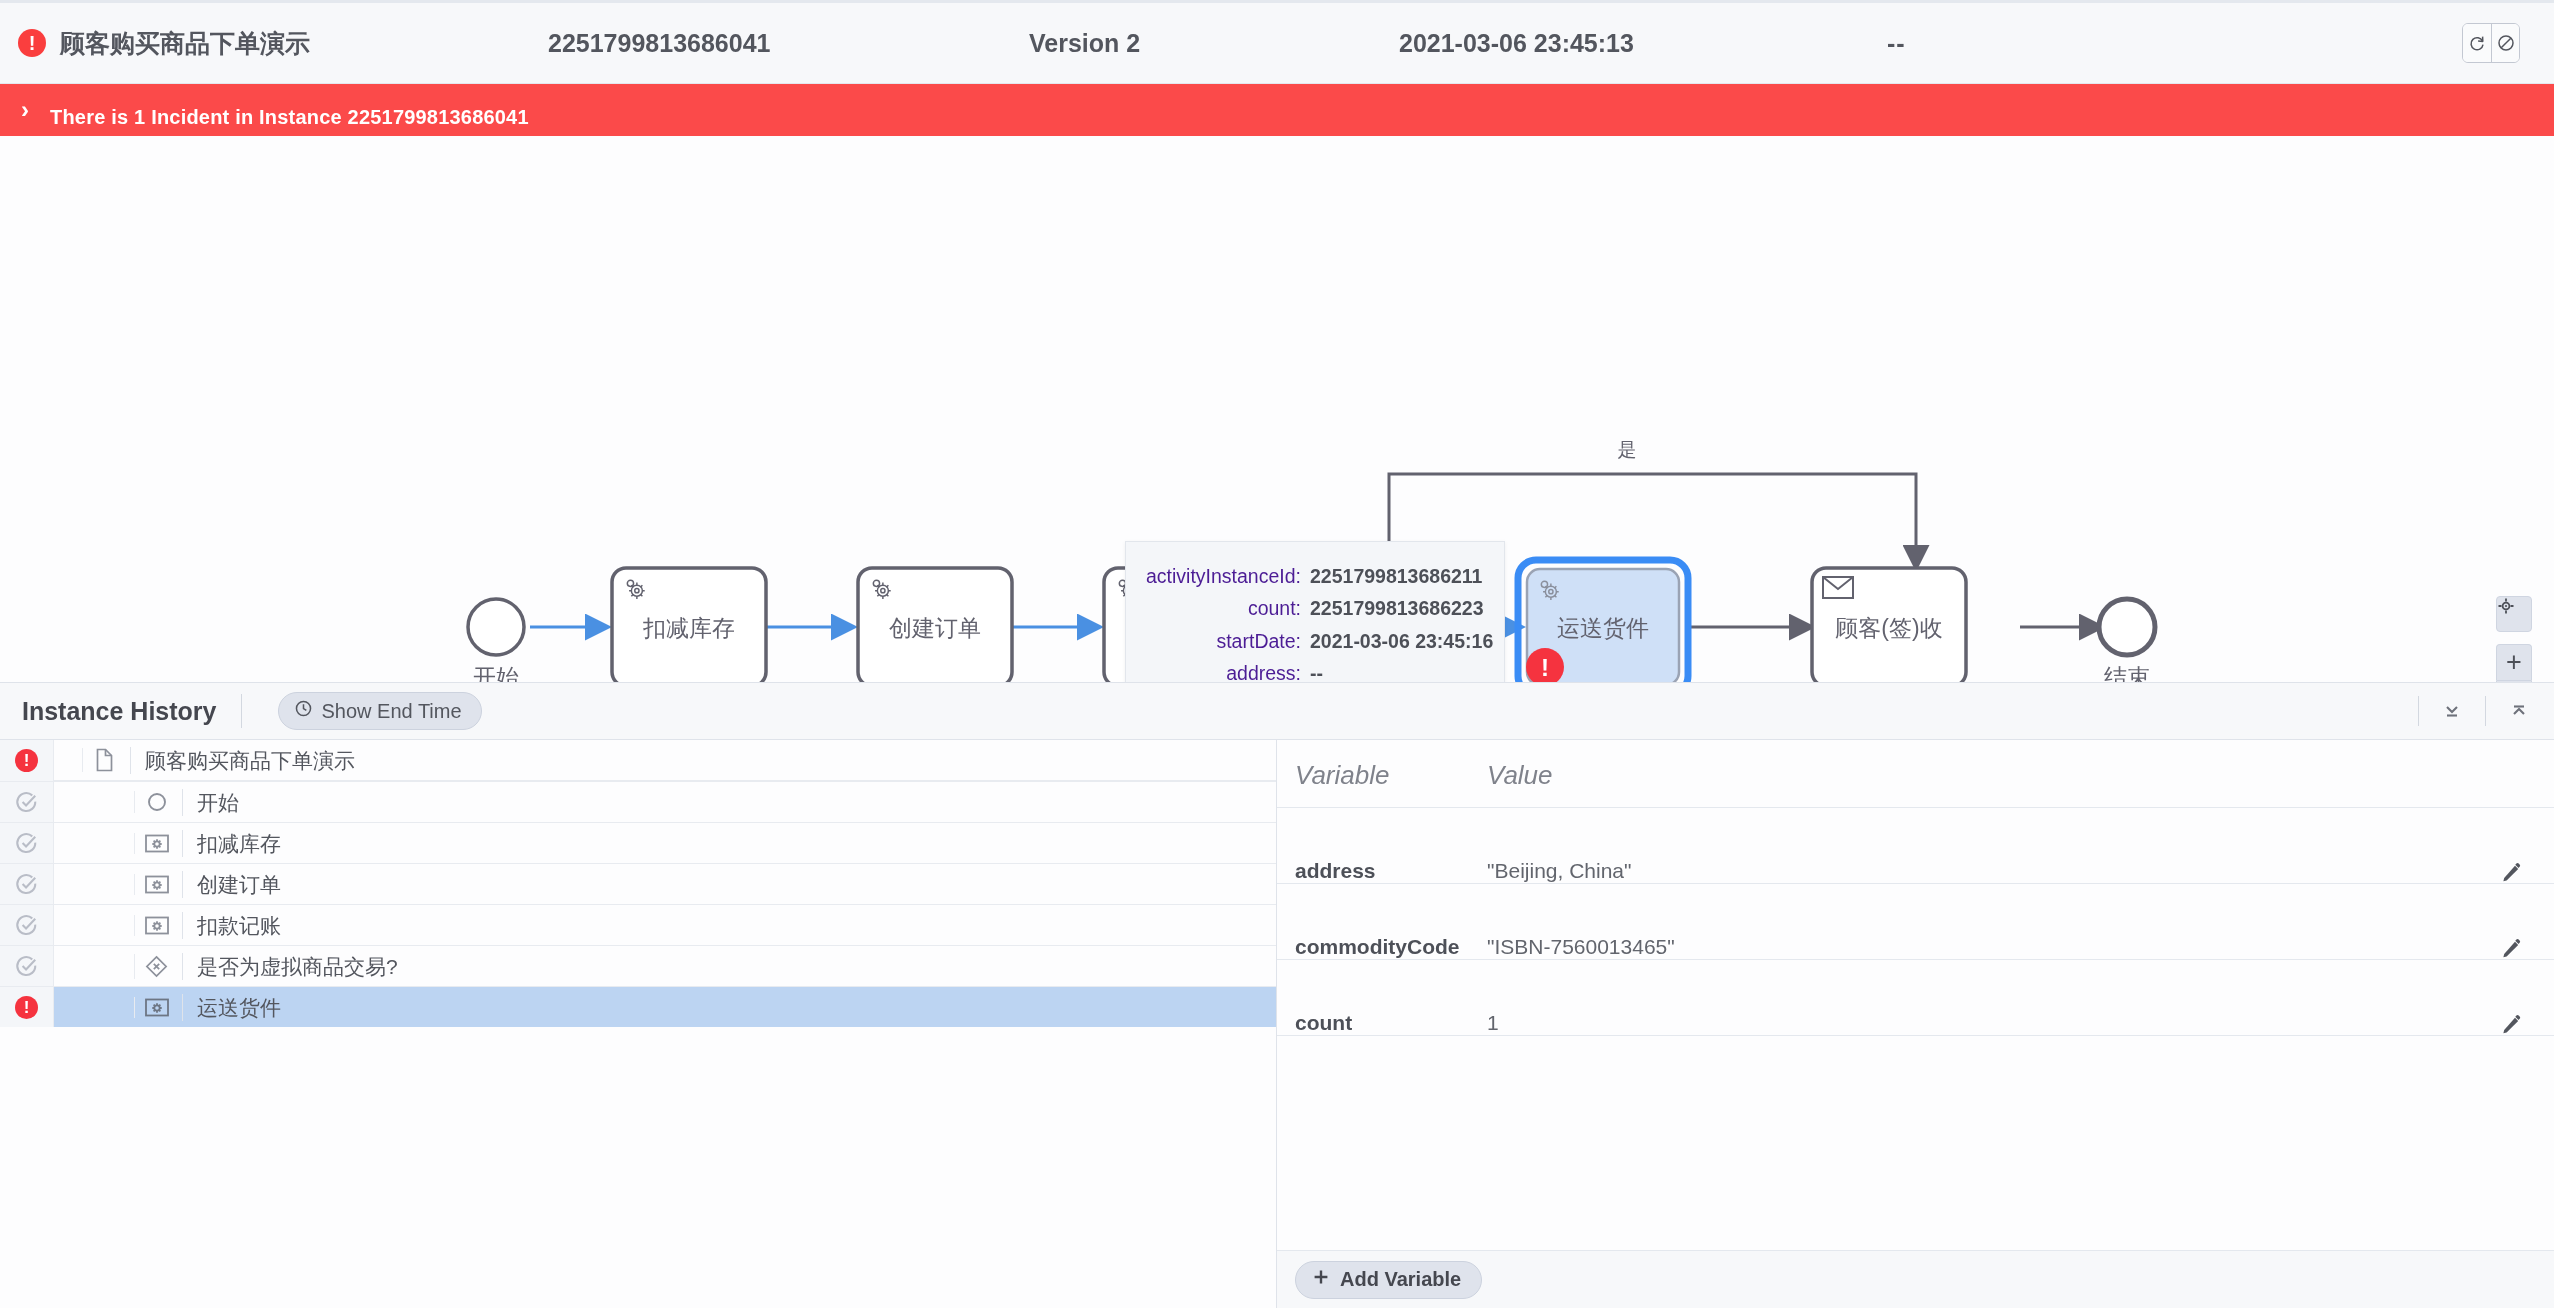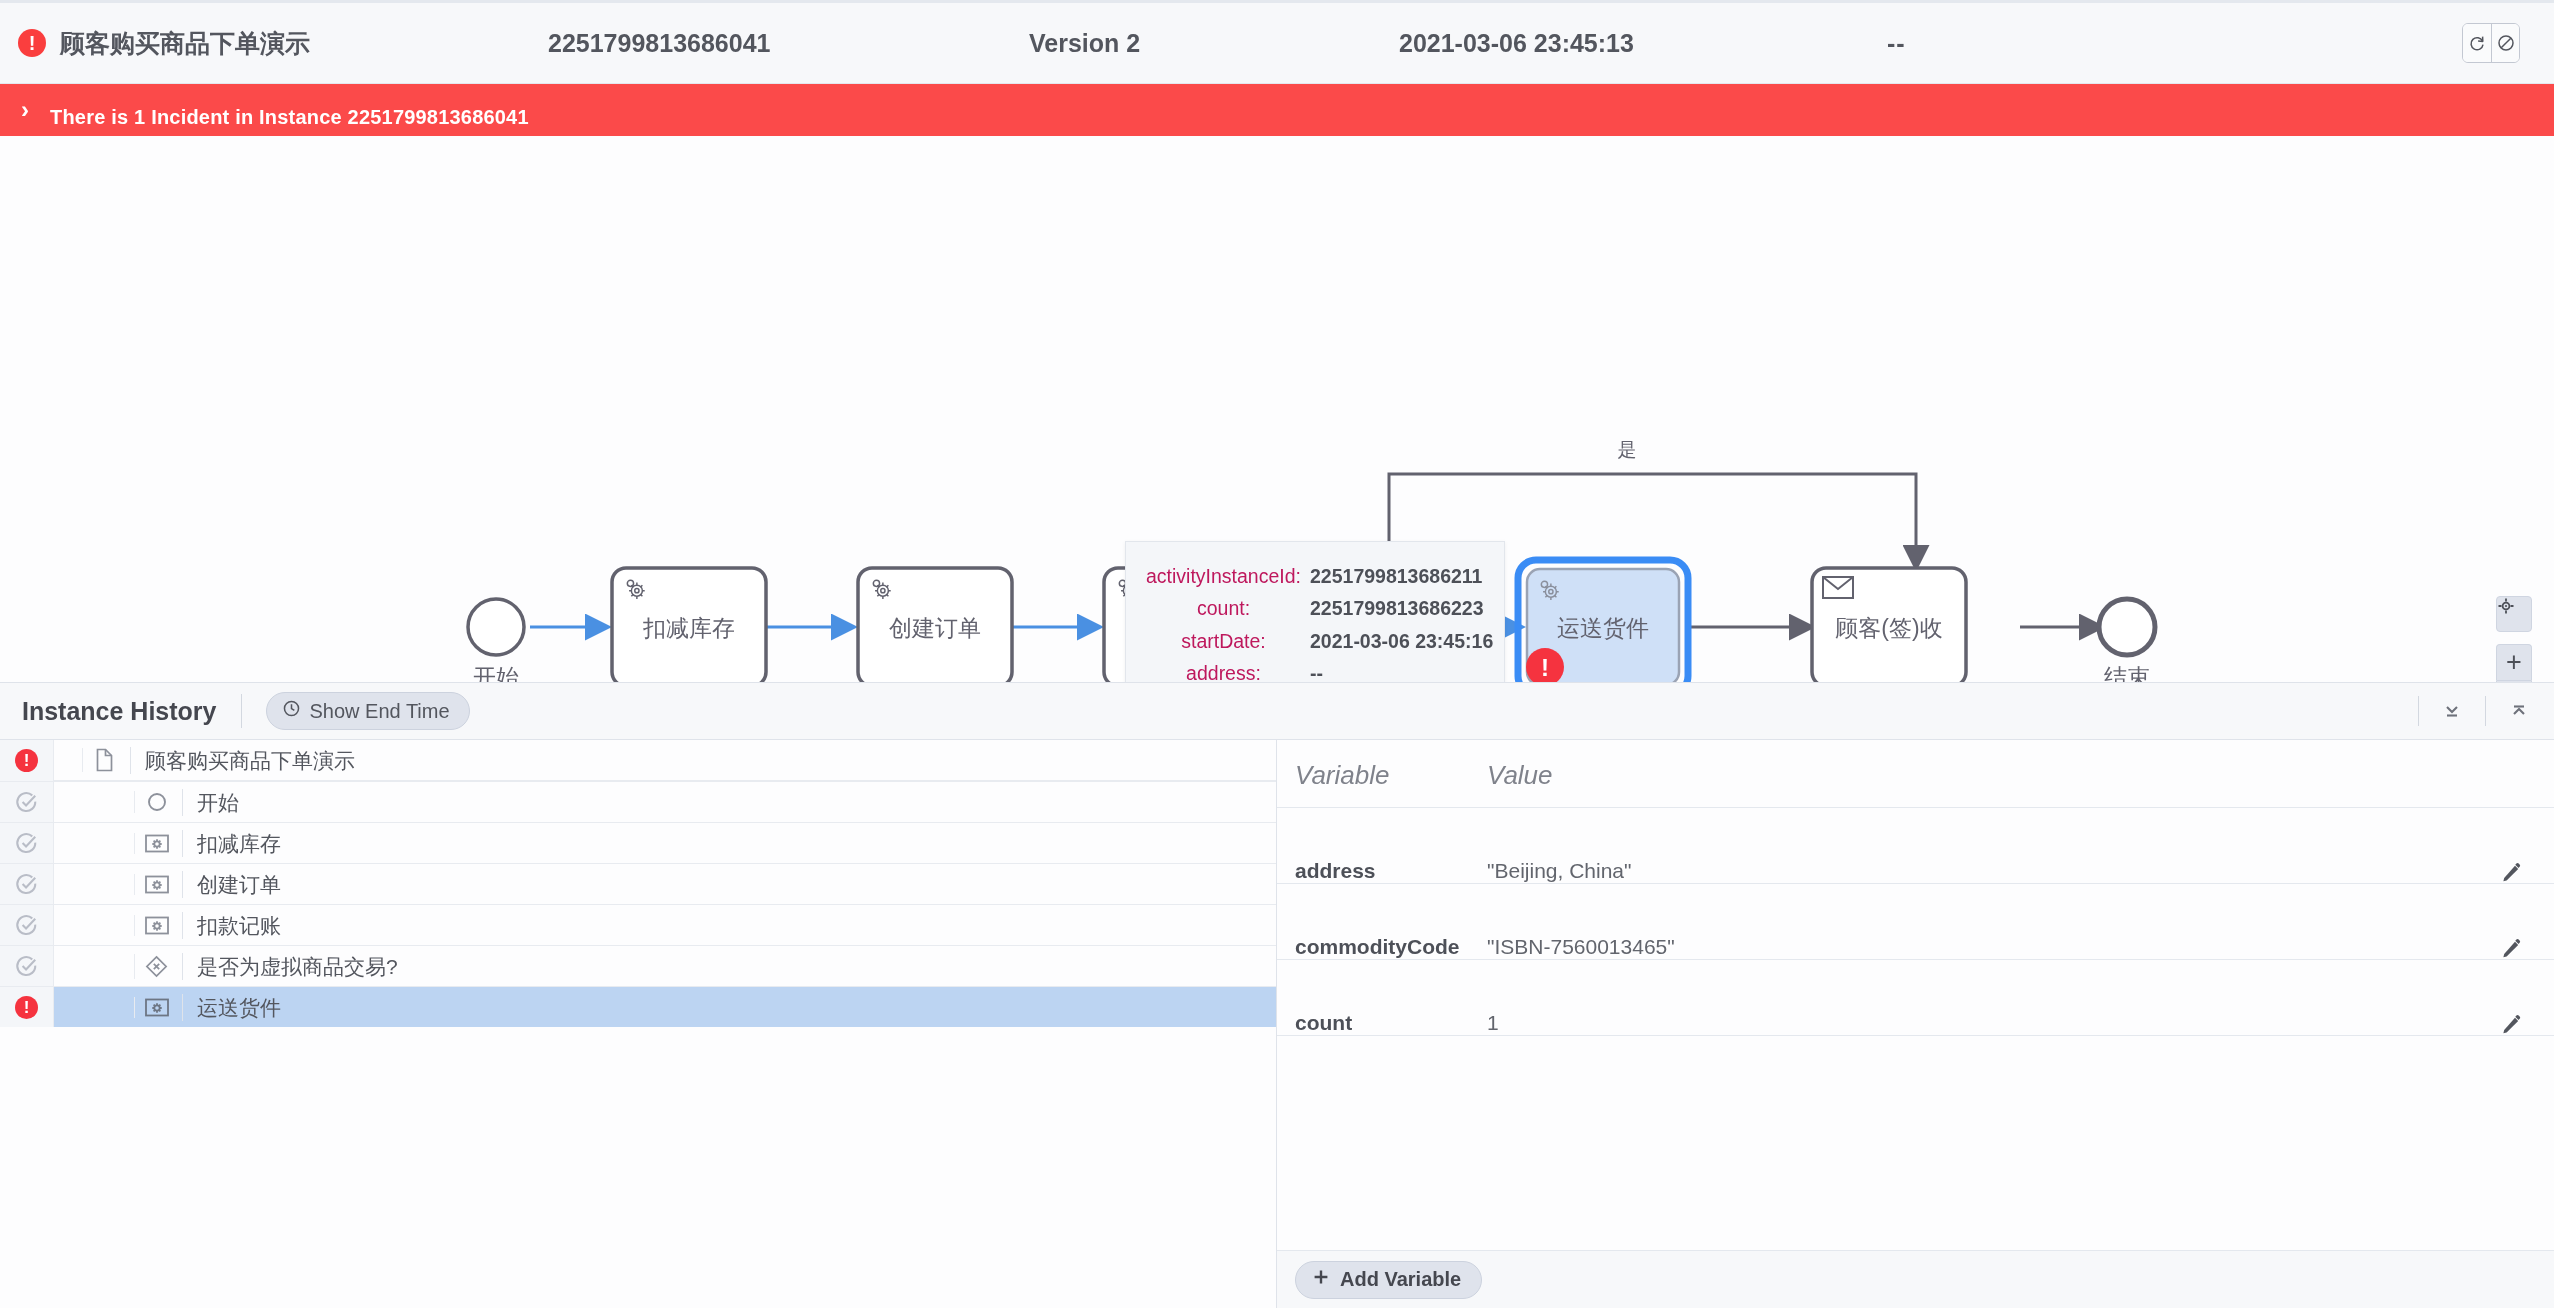--- a/index.html
+++ b/index.html
@@ -72,42 +72,42 @@
   #bpmn-tooltip {
     position: absolute; left: 1125px; top: 405px;
     width: 380px; background: #f4f6f9;
     border: 1px solid #e2e6ec;
     padding: 18px 20px 16px 20px;
     font-size: 20px; color: #53565e;
     box-shadow: 0 1px 4px rgba(0,0,0,.06);
   }
   #bpmn-tooltip table { border-collapse: collapse; width: 100%; }
   #bpmn-tooltip td { padding: 2px 0; font-size: 19.5px; line-height: 1.45; }
-  #bpmn-tooltip td.k { text-align: center; color: #be185d; padding-right: 9px; white-space: nowrap; }
+  #bpmn-tooltip td.k { text-align: right; color: #4c1d95; padding-right: 9px; white-space: nowrap; }
   #bpmn-tooltip td.v { color: #4d5058; font-weight: bold; white-space: nowrap; }
 
   
   #zoom-ctl { position: absolute; right: 22px; top: 460px; width: 36px; }
   #zoom-ctl .zbtn {
     width: 36px; height: 36px; background: #dfe3ec;
     border: 1px solid #cfd5e1;
     display: flex; align-items: center; justify-content: center;
     cursor: pointer; color: #4d5058;
   }
   #zoom-ctl .zreset { border-radius: 4px; margin-bottom: 12px; }
   #zoom-ctl .zin  { border-radius: 4px 4px 0 0; border-bottom: none; font-size: 27px; }
   #zoom-ctl .zout { border-radius: 0 0 4px 4px; font-size: 27px; }
 
   
   #bottom { width: 100%; height: 626px; display: flex; flex-direction: column; }
 
   #hist-bar {
     height: 58px; background: #f7f8fa;
     border-top: 1px solid #dfe3ea; border-bottom: 1px solid #dfe3ea;
-    display: flex; align-items: center; position: relative;
+    display: flex; align-items: center; position: relative; gap: 12px;
   }
   #hist-title {
     margin-left: 22px; font-size: 25px; font-weight: bold; color: #45474f;
     padding-right: 24px; border-right: 1px solid #d3d8e0; line-height: 34px;
   }
   #show-end-time {
     margin-left: 24px; height: 38px;
     background: #dfe3ec; border: 1px solid #ccd2de; border-radius: 19px;
     display: flex; align-items: center; gap: 9px;
     padding: 0 19px 0 15px; cursor: pointer;

